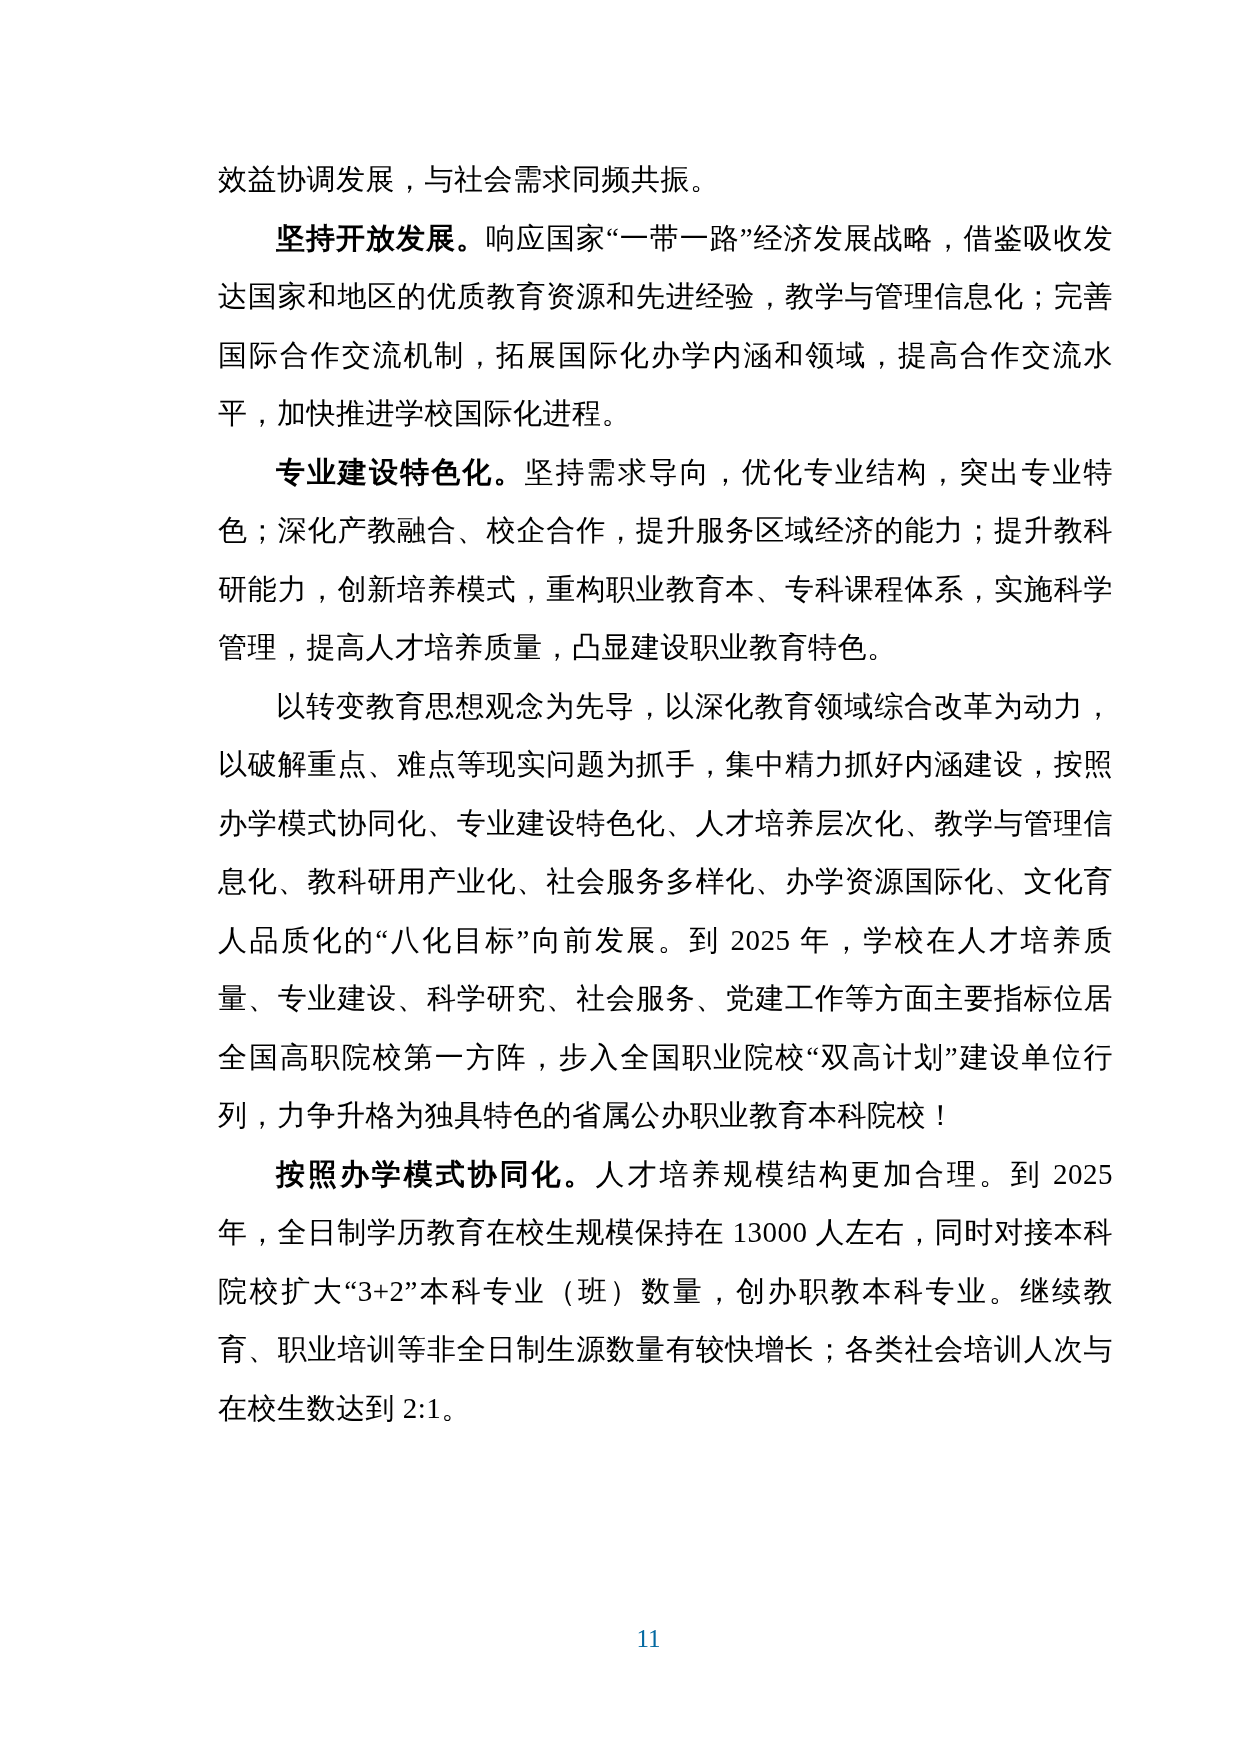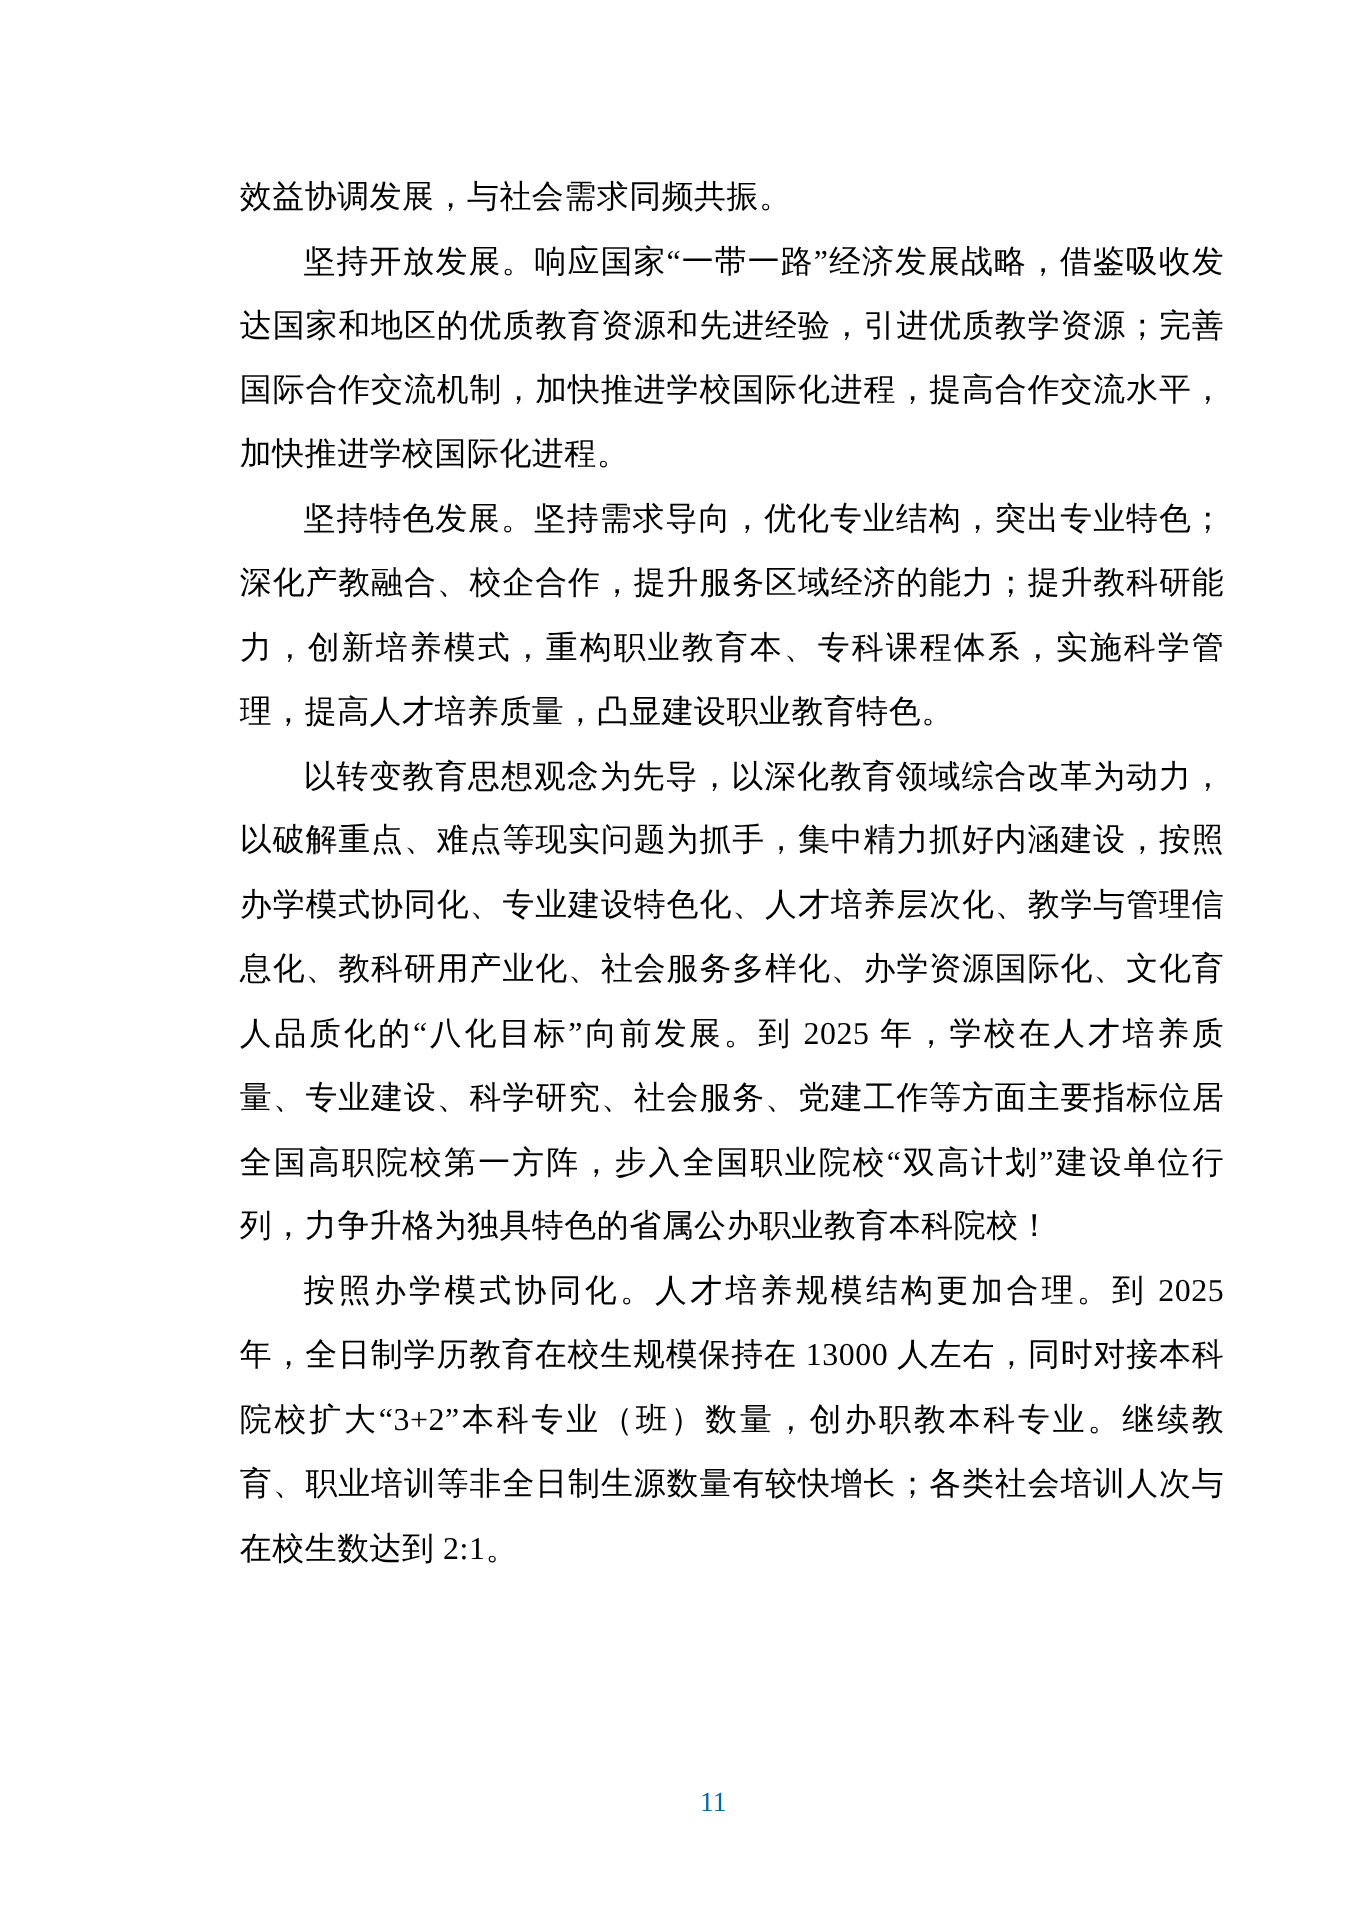--- a/index.html
+++ b/index.html
@@ -29,21 +29,21 @@
   }
   .para {
     margin: 0;
     padding: 0;
     text-indent: 58px;
   }
   .para.no-indent {
     text-indent: 0;
   }
   .para .lead {
-    font-weight: normal;
+    font-weight: bold;
   }
   .para.heading {
     font-weight: bold;
   }
   .page-number {
     position: absolute;
     left: 0;
     top: 1626px;
     width: 100%;
     text-align: center;
@@ -53,23 +53,23 @@
   }
 </style>
 </head>
 <body>
 
 <div class="page">
   <div class="content">
 
     <p class="para no-indent"><span class="lead"></span><span>效益协调发展，与社会需求同频共振。</span></p>
 
-    <p class="para"><span class="lead">坚持开放发展。</span><span>响应国家“一带一路”经济发展战略，借鉴吸收发达国家和地区的优质教育资源和先进经验，引进优质教学资源；完善国际合作交流机制，加快推进学校国际化进程，提高合作交流水平，加快推进学校国际化进程。</span></p>
+    <p class="para"><span class="lead">坚持开放发展。</span><span>响应国家“一带一路”经济发展战略，借鉴吸收发达国家和地区的优质教育资源和先进经验，教学与管理信息化；完善国际合作交流机制，拓展国际化办学内涵和领域，提高合作交流水平，加快推进学校国际化进程。</span></p>
 
-    <p class="para"><span class="lead">坚持特色发展。</span><span>坚持需求导向，优化专业结构，突出专业特色；深化产教融合、校企合作，提升服务区域经济的能力；提升教科研能力，创新培养模式，重构职业教育本、专科课程体系，实施科学管理，提高人才培养质量，凸显建设职业教育特色。</span></p>
+    <p class="para"><span class="lead">专业建设特色化。</span><span>坚持需求导向，优化专业结构，突出专业特色；深化产教融合、校企合作，提升服务区域经济的能力；提升教科研能力，创新培养模式，重构职业教育本、专科课程体系，实施科学管理，提高人才培养质量，凸显建设职业教育特色。</span></p>
 
 
     <p class="para"><span class="lead"></span><span>以转变教育思想观念为先导，以深化教育领域综合改革为动力，以破解重点、难点等现实问题为抓手，集中精力抓好内涵建设，按照办学模式协同化、专业建设特色化、人才培养层次化、教学与管理信息化、教科研用产业化、社会服务多样化、办学资源国际化、文化育人品质化的“八化目标”向前发展。到 2025 年，学校在人才培养质量、专业建设、科学研究、社会服务、党建工作等方面主要指标位居全国高职院校第一方阵，步入全国职业院校“双高计划”建设单位行列，力争升格为独具特色的省属公办职业教育本科院校！</span></p>
 
 
     <p class="para"><span class="lead">按照办学模式协同化。</span><span>人才培养规模结构更加合理。到 2025 年，全日制学历教育在校生规模保持在 13000 人左右，同时对接本科院校扩大“3+2”本科专业（班）数量，创办职教本科专业。继续教育、职业培训等非全日制生源数量有较快增长；各类社会培训人次与在校生数达到 2:1。</span></p>
 
   </div>
 
   <div class="page-number">11</div>

